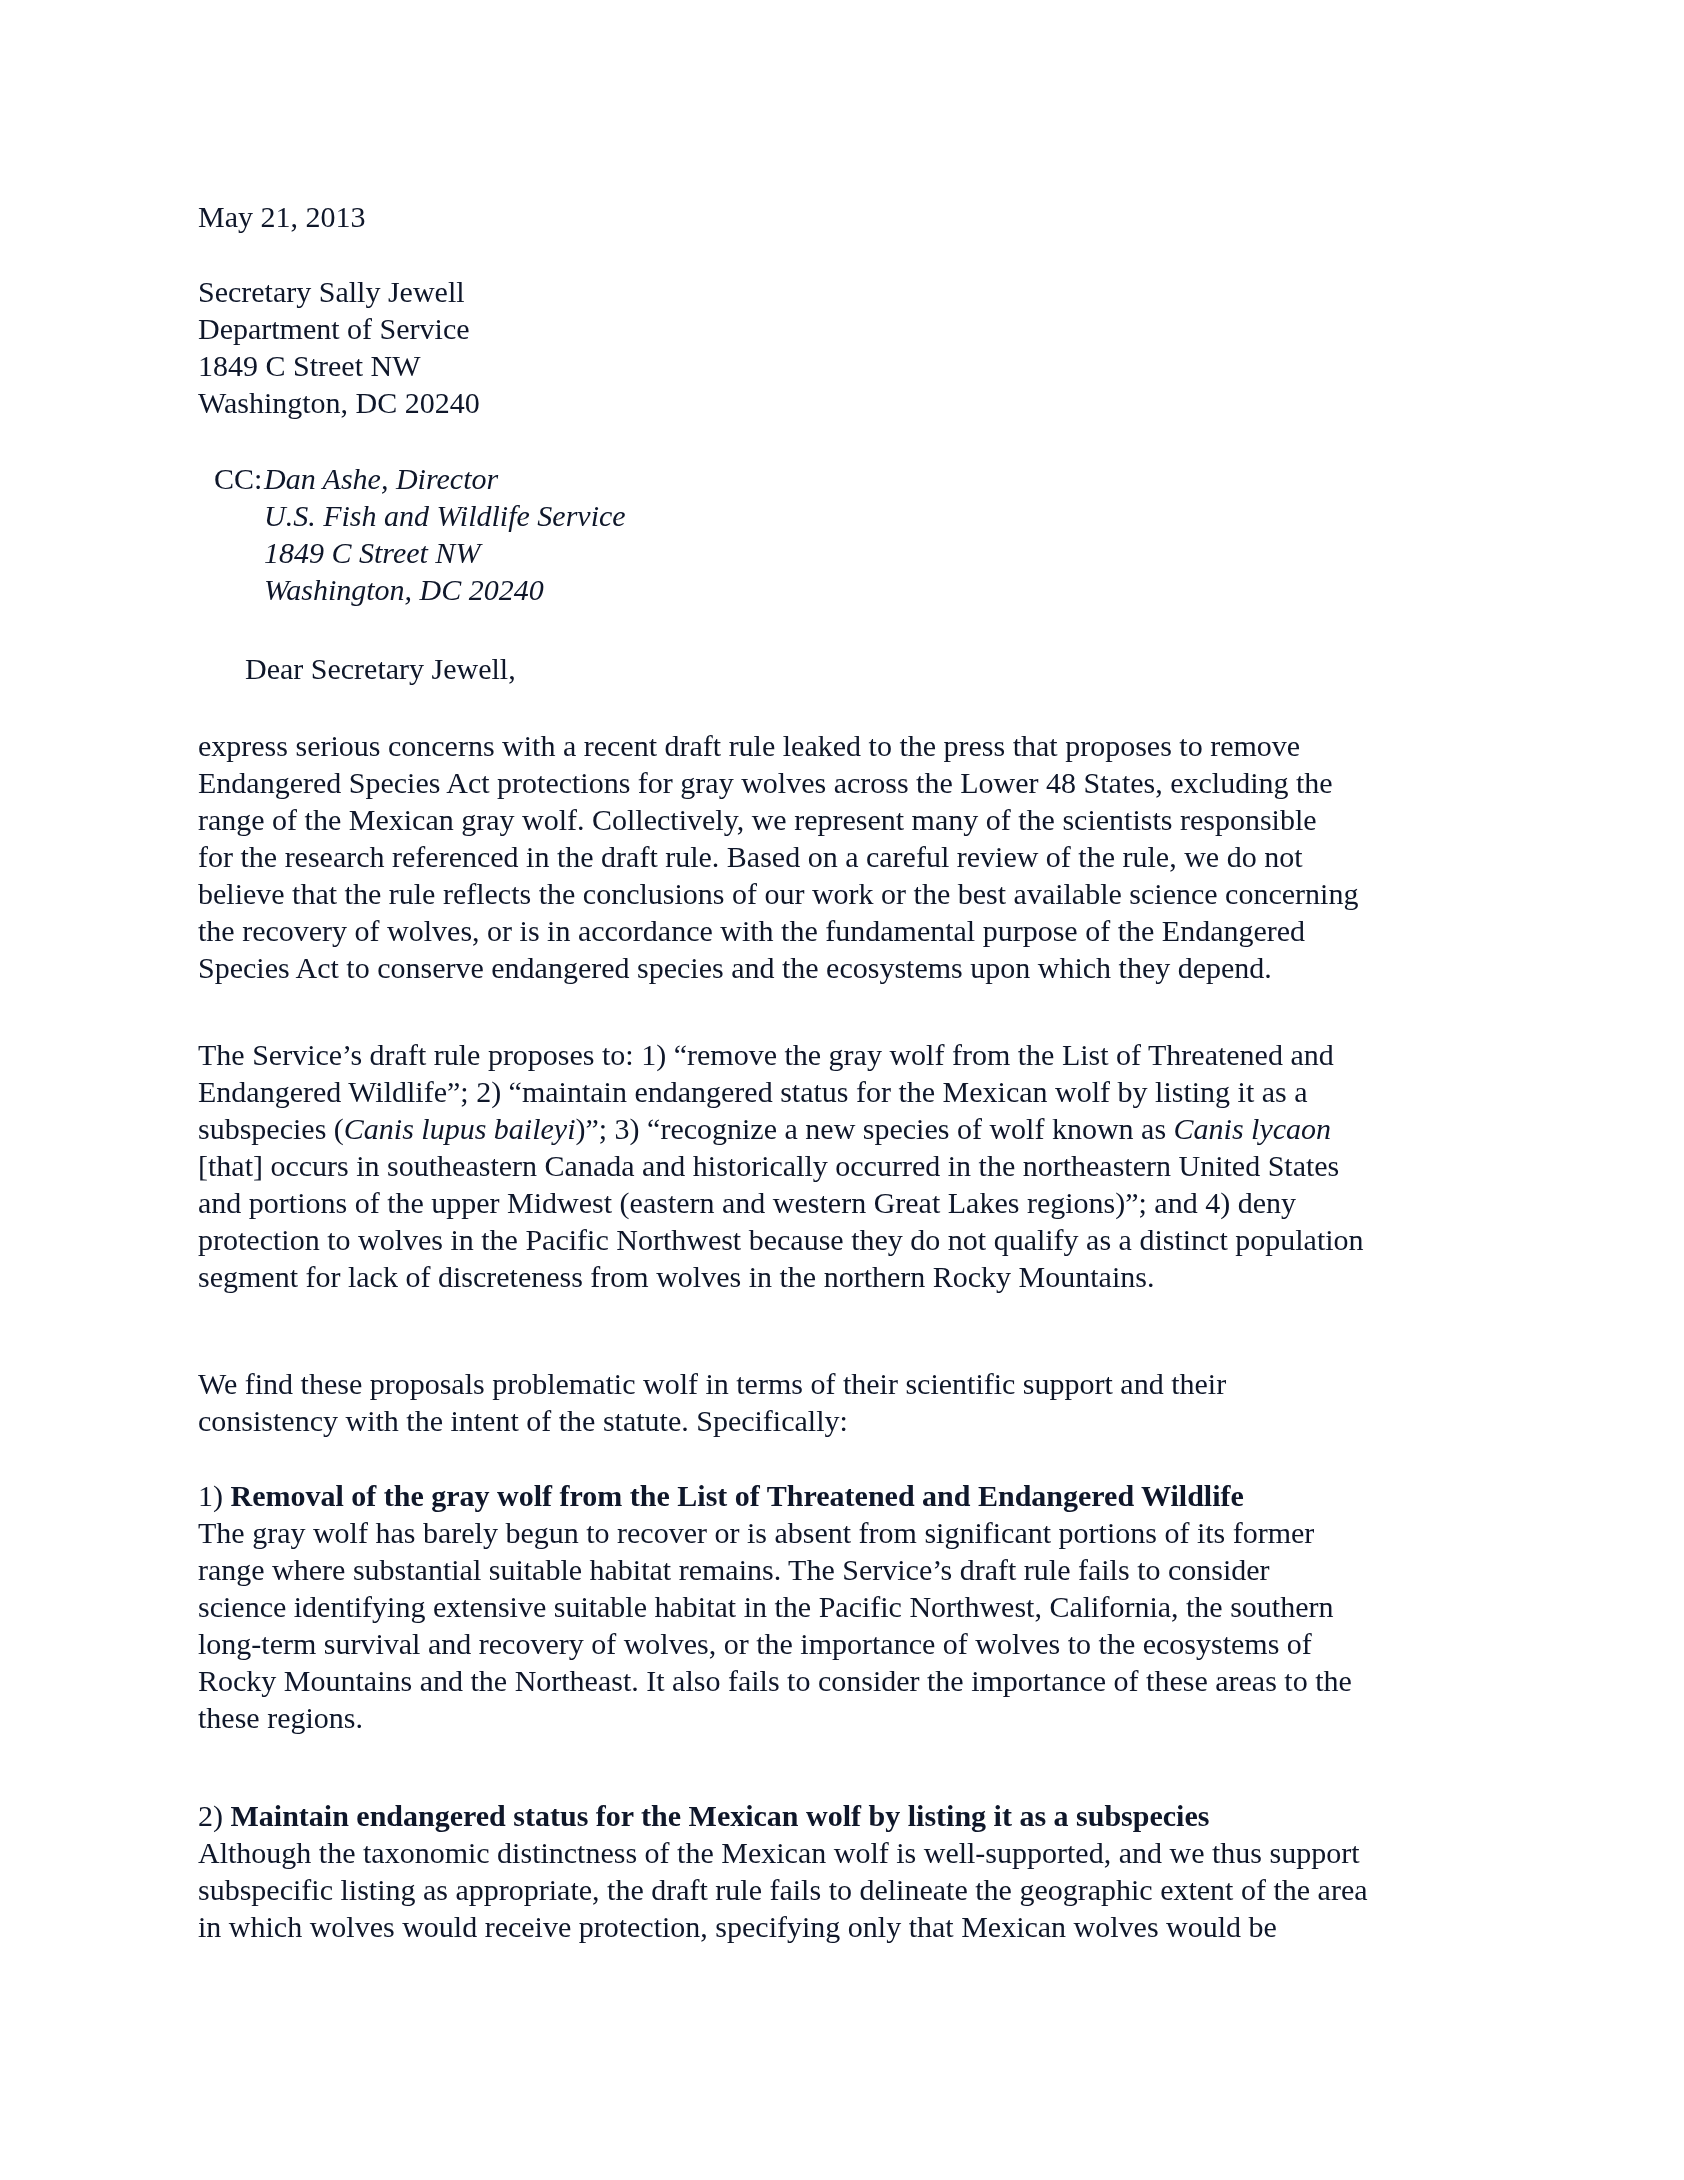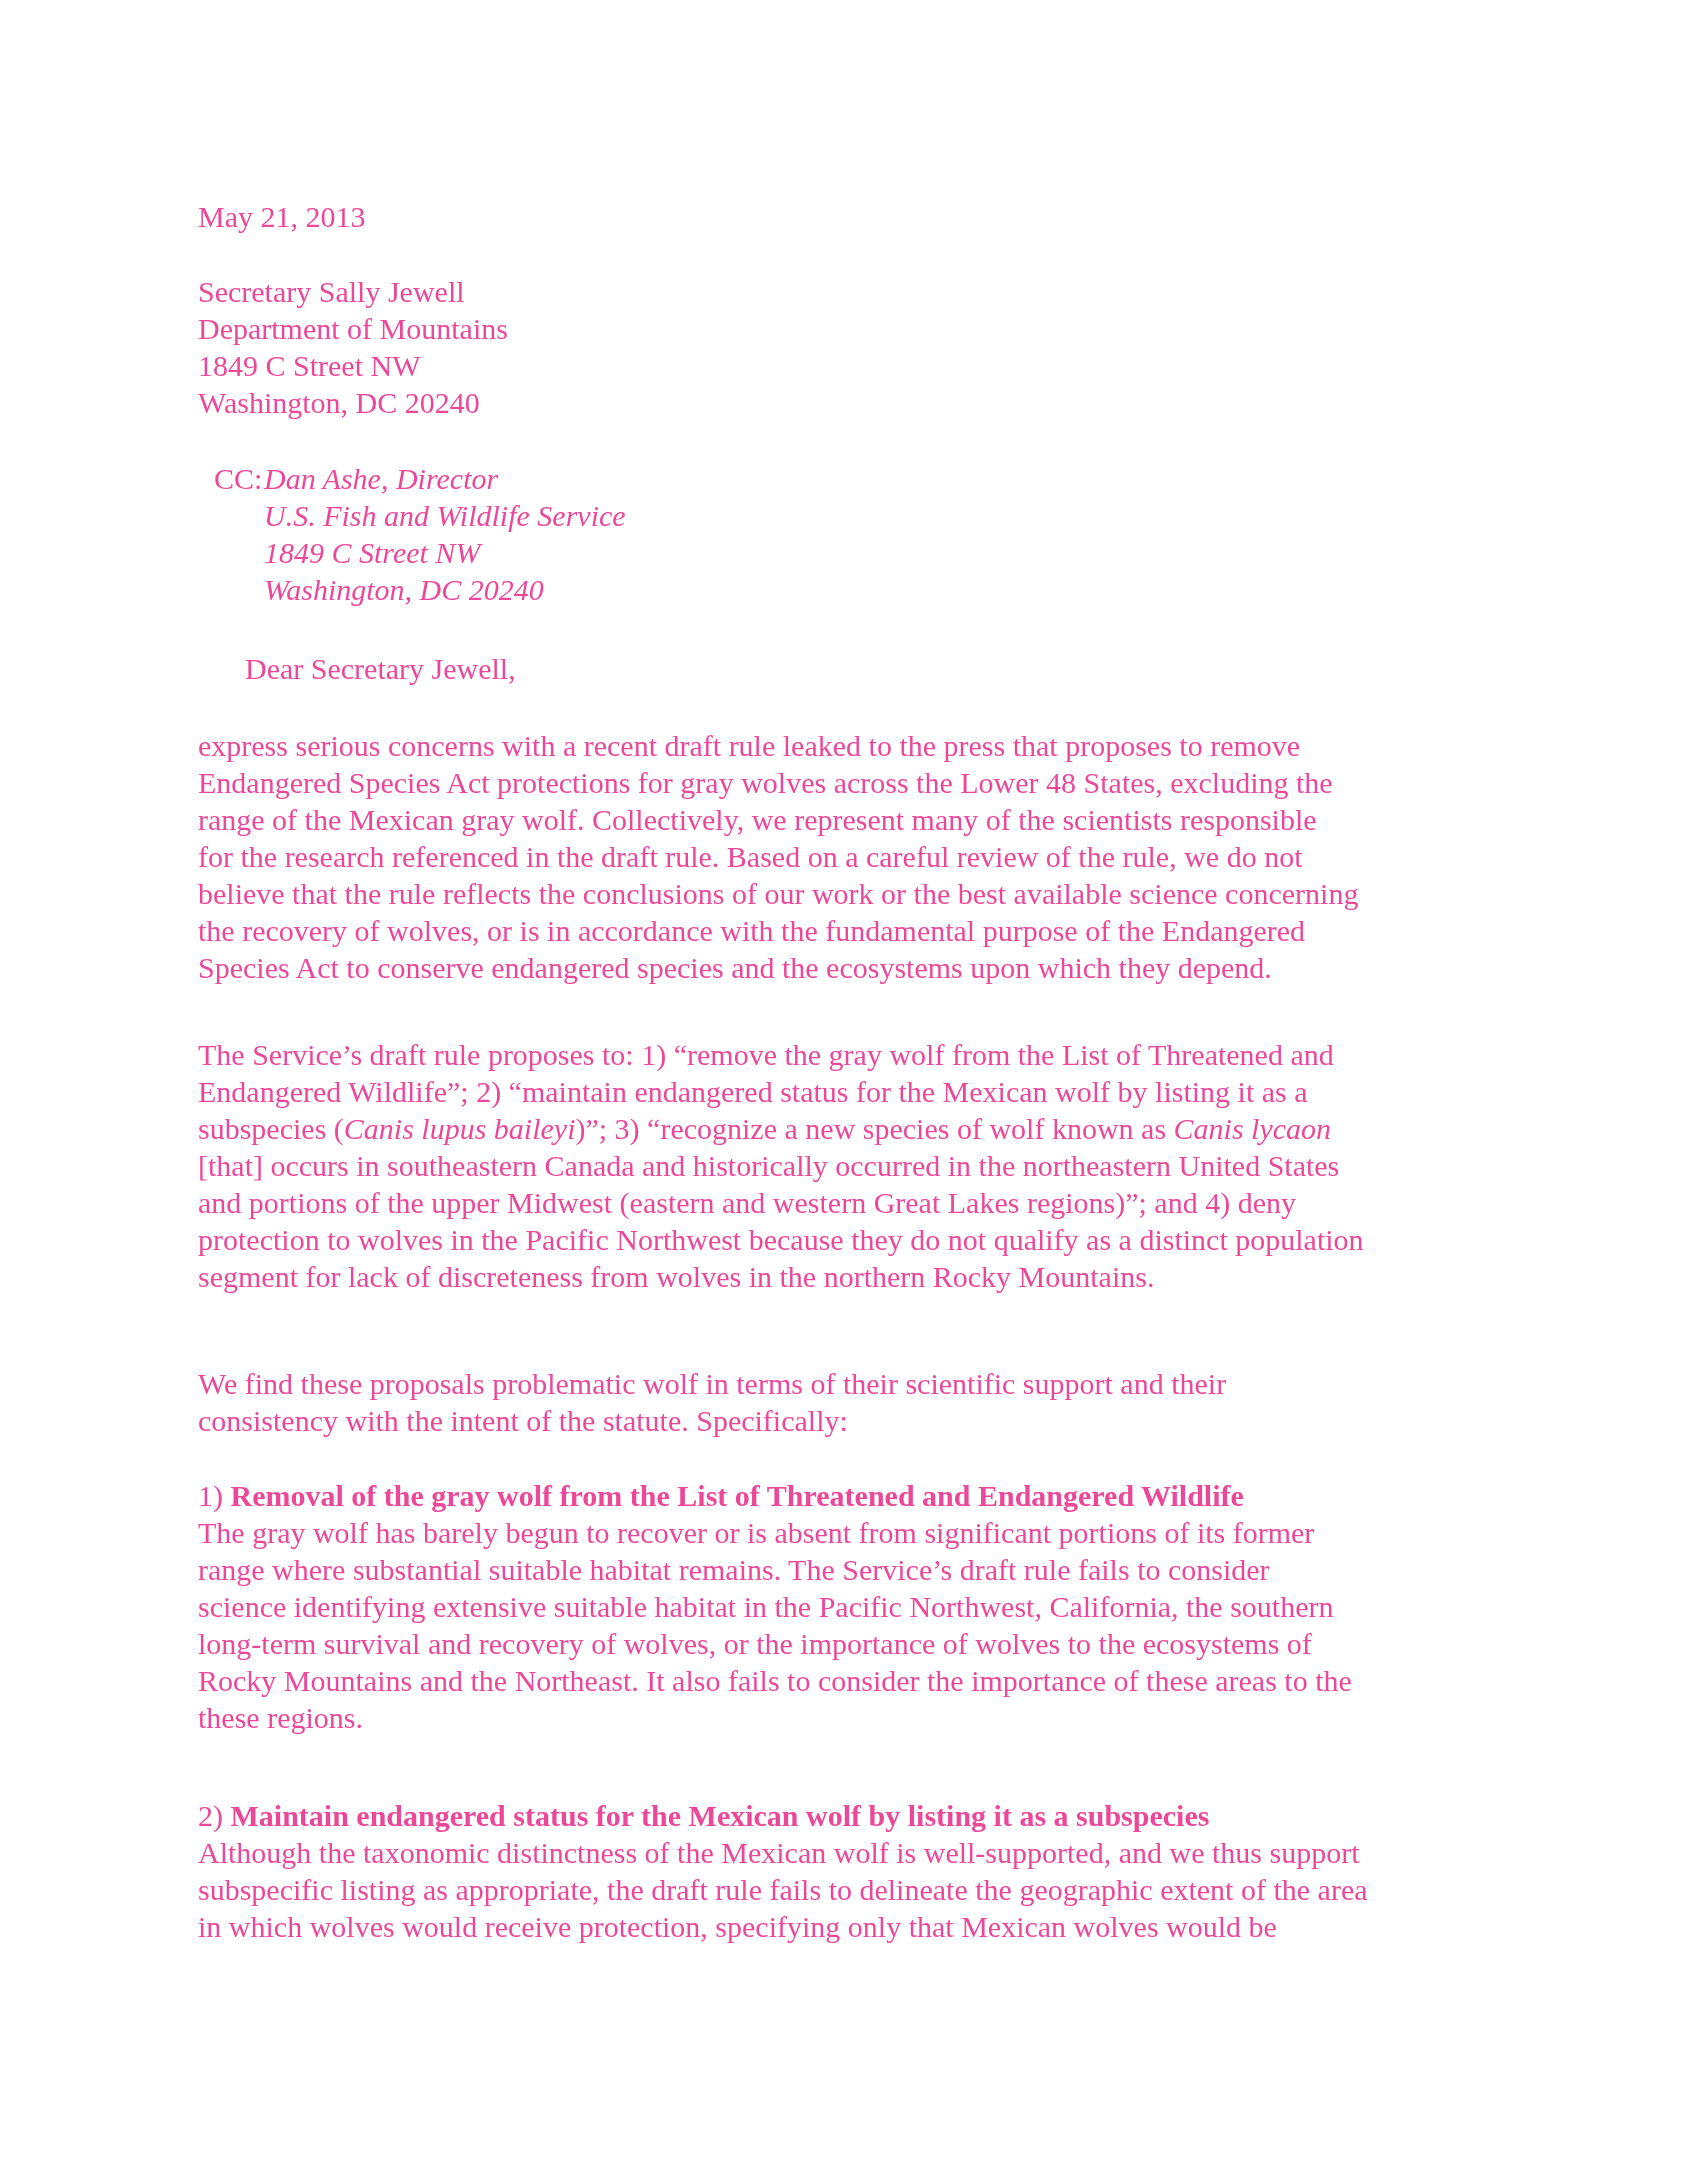--- a/index.html
+++ b/index.html
@@ -1,19 +1,19 @@
 <!DOCTYPE html>
 <html style="font-size:13.6px"><head>
 <meta charset="utf-8">
 <style>
   html, body { margin: 0; padding: 0; background: #ffffff; }
   body { width: 1685px; height: 2181px; position: relative; overflow: hidden; }
   .page {
     position: absolute; left: 0; top: 0; width: 1685px; height: 2181px;
-    background: #ffffff; color: #ec4899;
+    background: #ffffff; color: #0f172a;
     font-family: "Liberation Serif", "DejaVu Serif", serif;
     font-size: 30px; line-height: 37px;
   }
   .block { position: absolute; left: 198px; white-space: nowrap; }
   .line { display: block; height: 37px; }
   .cc-label { position: absolute; left: 198px; }
   .cc-block { position: absolute; left: 264px; white-space: nowrap; }
   i { font-style: italic; }
   b { font-weight: bold; }
 </style>
@@ -21,21 +21,21 @@
 <body>
 
 <div class="page">
 
   <div class="block" style="top:198px;">
     <span class="line">May 21, 2013</span>
   </div>
 
   <div class="block" style="top:273px;">
     <span class="line">Secretary Sally Jewell</span>
-    <span class="line">Department of Mountains</span>
+    <span class="line">Department of Service</span>
     <span class="line">1849 C Street NW</span>
     <span class="line">Washington, DC  20240</span>
   </div>
 
   <div>
     <span class="cc-label line" style="top:460px;margin-left:16px;">CC:</span>
     <div class="cc-block" style="top:460px;font-style:italic;">
       <span class="line">Dan Ashe, Director</span>
       <span class="line">U.S. Fish and Wildlife Service</span>
       <span class="line">1849 C Street NW</span>

